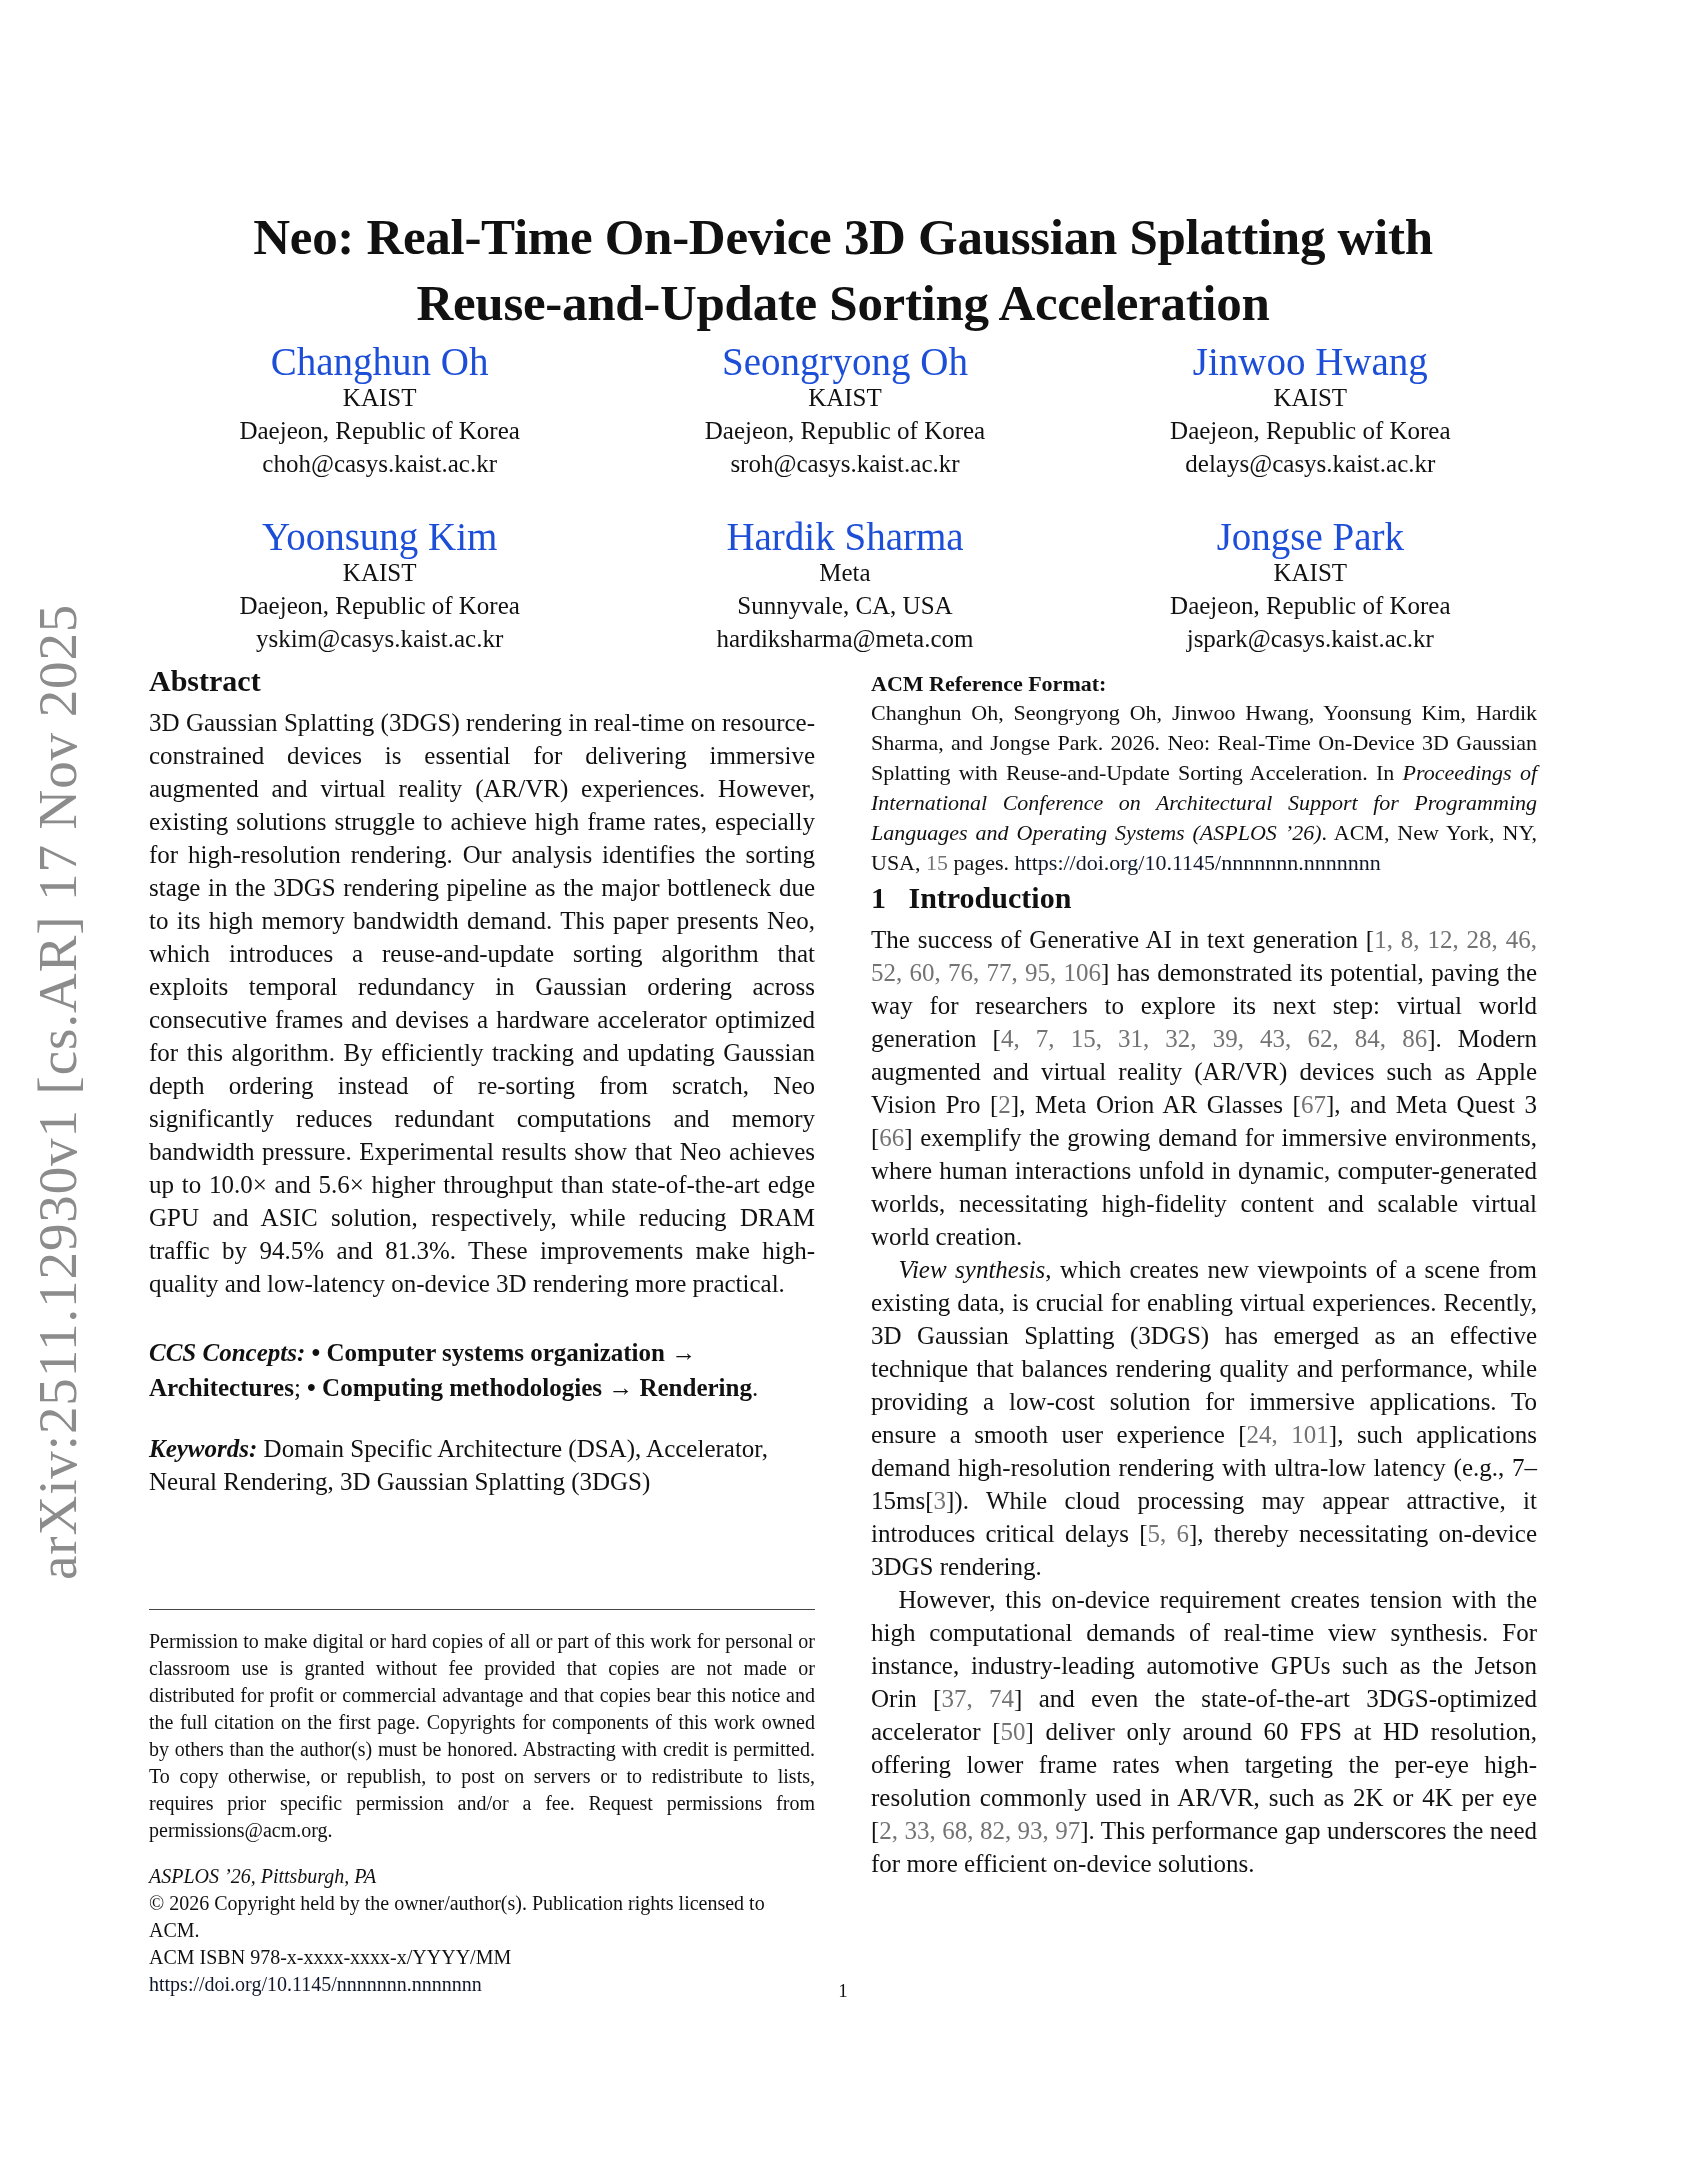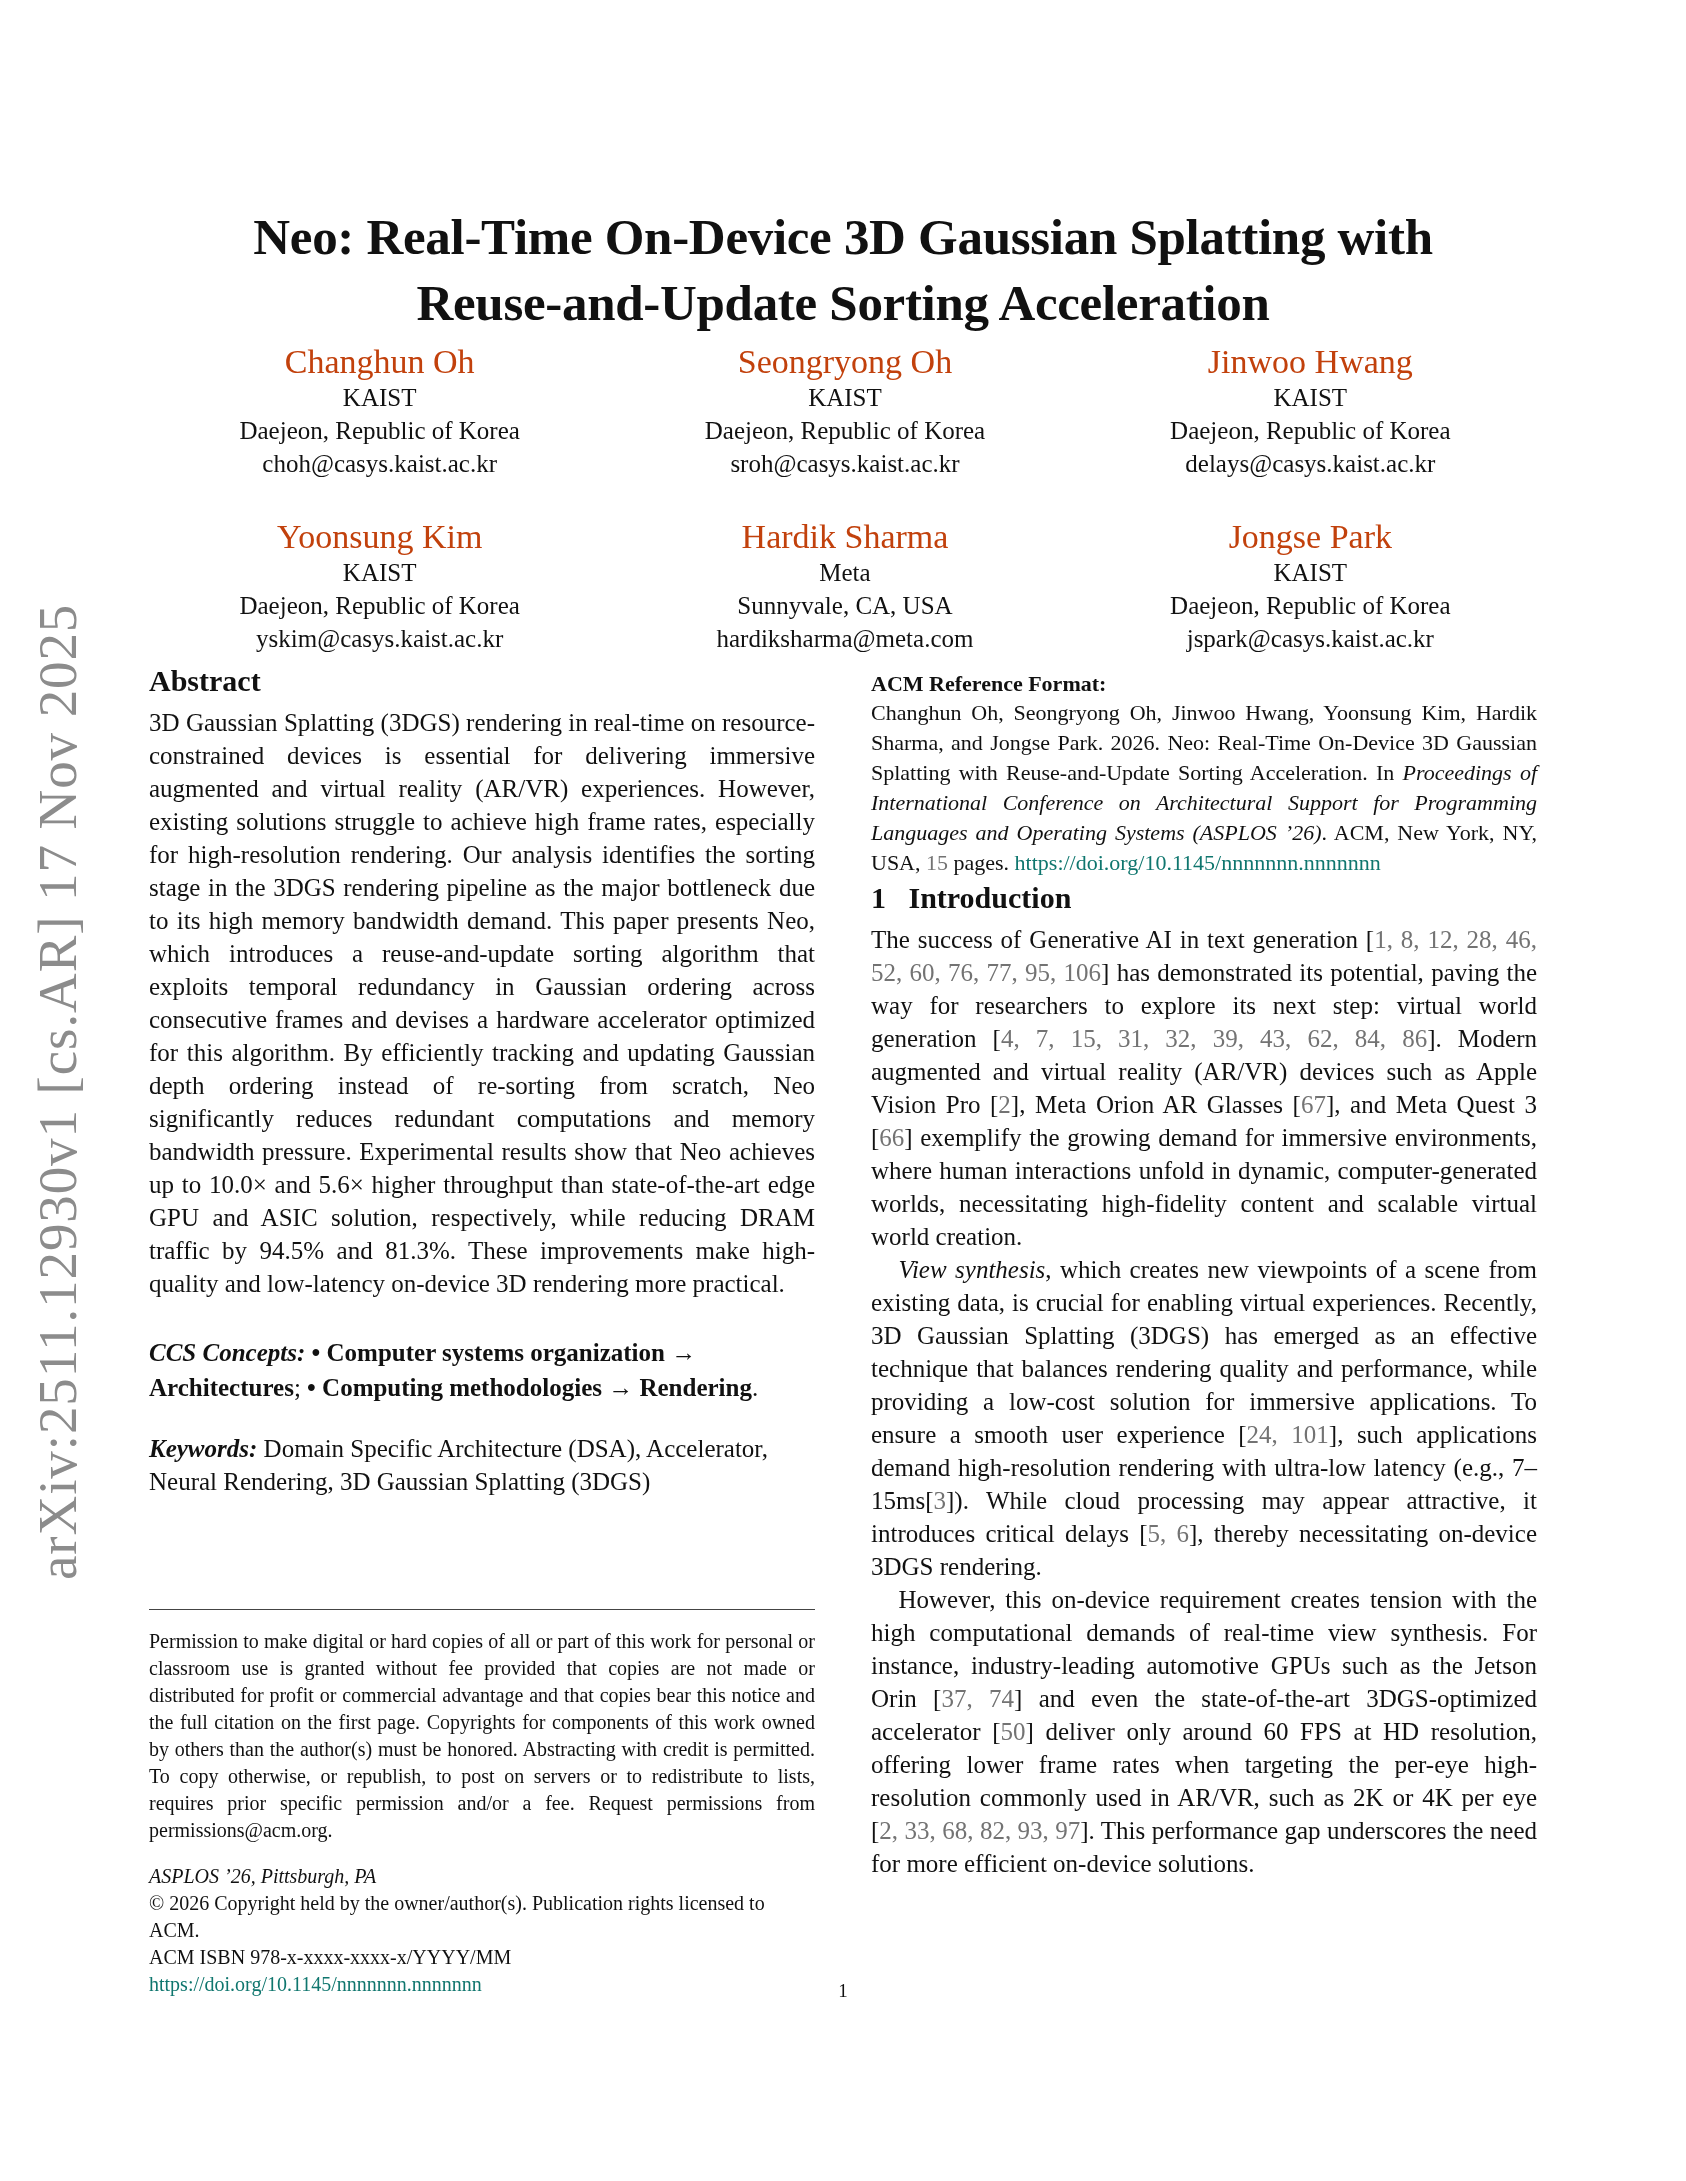--- a/index.html
+++ b/index.html
@@ -17,31 +17,31 @@
     position: absolute; left: 110px; width: 1466px; top: 188px;
     text-align: center; font-weight: bold; font-size: 51px; line-height: 66px;
     letter-spacing: -0.3px;
     margin-top: 16px;
   }
   .authors {
     position: absolute; left: 147px; width: 1396px; top: 342px;
     display: grid; grid-template-columns: 1fr 1fr 1fr; row-gap: 37px;
   }
   .author { text-align: center; font-size: 25px; line-height: 33px; }
-  .author .name { color: #c2410c; font-size: 34px; line-height: 39px; }
+  .author .name { color: #1d4ed8; font-size: 39px; line-height: 39px; }
   .col { position: absolute; width: 666px; font-size: 25px; line-height: 33px; text-align: justify; }
   .col-left { left: 149px; top: 661px; }
   .col-right { left: 871px; top: 669px; }
   h2.section { font-size: 30px; font-weight: bold; margin: 0 0 5.5px 0; line-height: 39px; }
   p { margin: 0; }
   .indent { text-indent: 27.5px; }
   .ref-head { font-weight: bold; font-size: 22px; line-height: 29px; }
   .ref-body { font-size: 22px; line-height: 30px; }
   .cite { color: #737373; }
-  .link { color: #0f766e; }
+  .link { color: #0f172a; }
   .ccs { margin-top: 35px; font-size: 25px; line-height: 35px; text-align: left; }
   .ccs b { font-weight: bold; }
   .kw { margin-top: 27.5px; font-size: 25px; line-height: 33px; text-align: left; }
   .intro-head { margin-top: 83px; }
   .footnote {
     position: absolute; left: 149px; top: 1609px; width: 666px;
     border-top: 1.4px solid #444; padding-top: 18px;
     font-size: 20px; line-height: 27px; text-align: justify;
   }
   .footnote .venue { font-style: italic; margin-top: 19px; }

